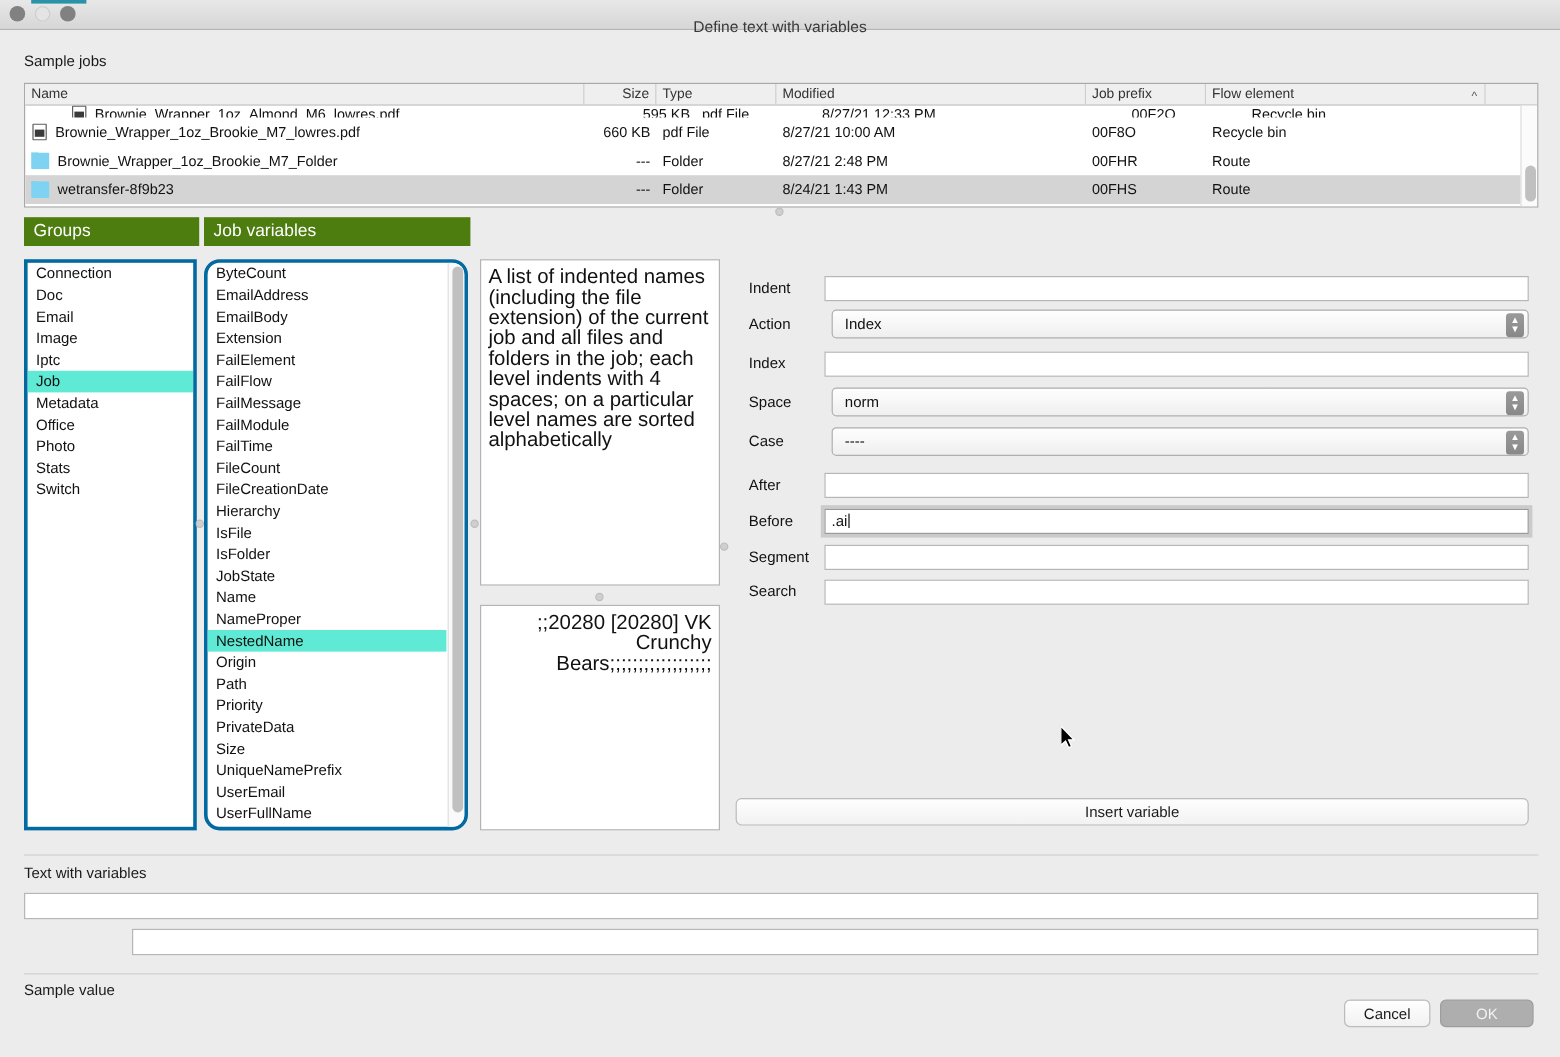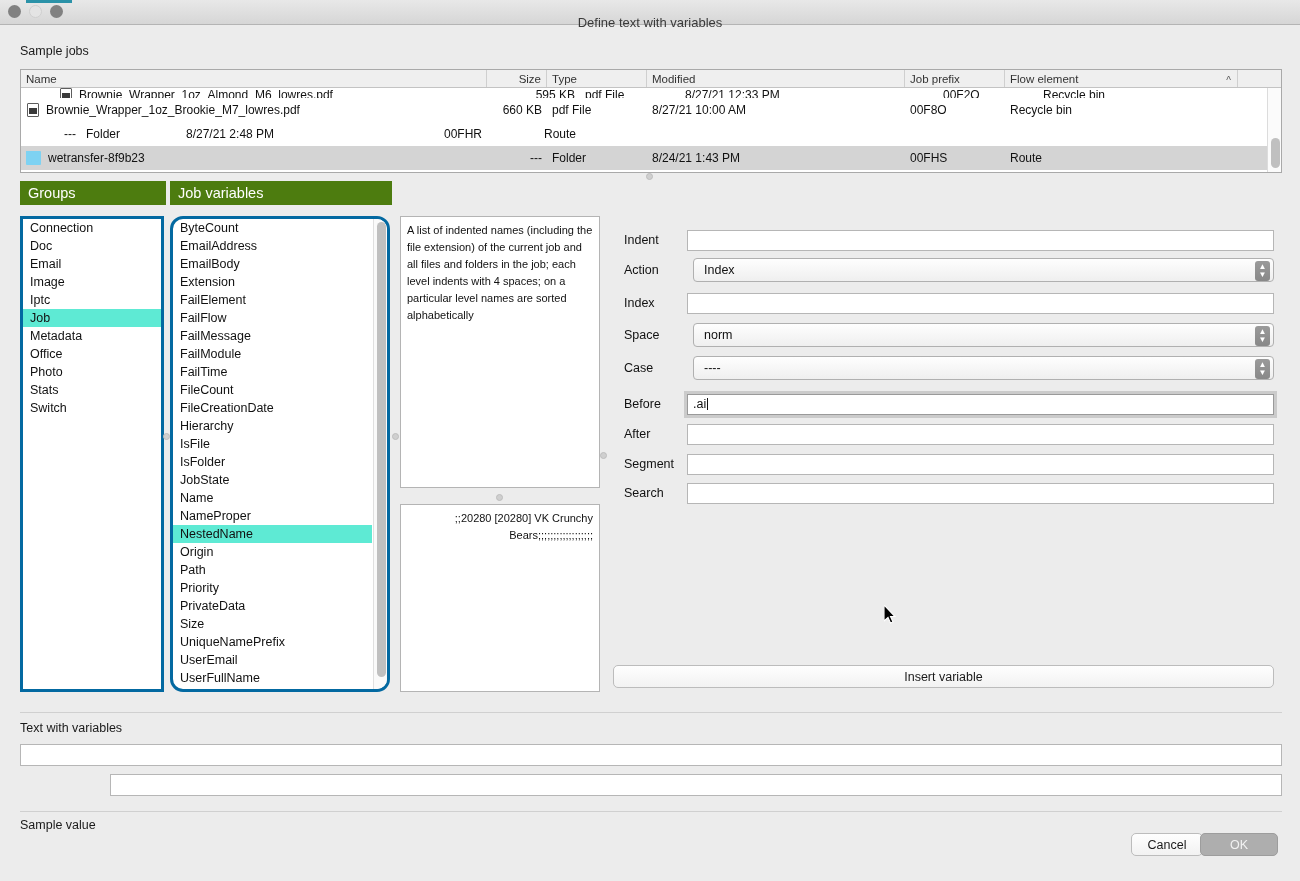--- a/index.html
+++ b/index.html
@@ -133,21 +133,21 @@
     background: #fafafa; border-left: 1px solid #e0e0e0;
   }
   .list-thumb {
     position: absolute; left: 3px; width: 9px; background: #c0c0c0;
     border-radius: 5px;
   }
 
   
   .textbox {
     position: absolute; background: #fff; border: 1px solid #b4b4b4;
-    font-size: 11px; color: #111; padding: 5px 6px; line-height: 17px;
+    font-size: 17px; color: #111; padding: 5px 6px; line-height: 17px;
     overflow: hidden; word-wrap: break-word;
   }
 
   
   .splitdot {
     position: absolute; width: 7px; height: 7px; border-radius: 50%;
     background: #cfcfcf; border: 1px solid #bdbdbd;
   }
 
   
@@ -260,20 +260,24 @@
           <span>Brownie_Wrapper_1oz_Brookie_M7_lowres.pdf</span>
         </div>
         <div class="cell c-size num">660 KB</div>
         <div class="cell c-type">pdf File</div>
         <div class="cell c-mod">8/27/21 10:00 AM</div>
         <div class="cell c-pref">00F8O</div>
         <div class="cell c-flow">Recycle bin</div>
       </div>
 
       <div class="ft-row">
+        <div class="cell c-name">
+          <span class="ficon folder"></span>
+          <span>Brownie_Wrapper_1oz_Brookie_M7_Folder</span>
+        </div>
         <div class="cell c-size num">---</div>
         <div class="cell c-type">Folder</div>
         <div class="cell c-mod">8/27/21 2:48 PM</div>
         <div class="cell c-pref">00FHR</div>
         <div class="cell c-flow">Route</div>
       </div>
 
       <div class="ft-row selected">
         <div class="cell c-name">
           <span class="ficon folder"></span>
@@ -395,31 +399,31 @@
       <div class="fselect">
         <span>----</span>
         <span class="stepper">
           <span>▲</span>
             <span>▼</span>
         </span>
       </div>
     </div>
 
     <div class="frow" style="height:27px;">
+      <div class="flabel">After</div>
+      <div class="finput"></div>
+    </div>
+
+    <div class="frow" style="height:27px;">
       <div class="flabel">Before</div>
       <div class="finput focused">
         <span>.ai</span><span class="caret-bar"></span>
       </div>
     </div>
 
-    <div class="frow" style="height:27px;">
-      <div class="flabel">After</div>
-      <div class="finput"></div>
-    </div>
-
     <div class="frow" style="height:26px;">
       <div class="flabel">Segment</div>
       <div class="finput"></div>
     </div>
 
     <div class="frow" style="height:26px;">
       <div class="flabel">Search</div>
       <div class="finput"></div>
     </div>
   </div>
@@ -431,21 +435,21 @@
   <div class="section-label" style="left:20px; top:721px;">Text with variables</div>
 
   <div class="wideinput" style="left:20px; top:744px; width:1262px;"></div>
 
   <div class="section-label" style="left:20px; top:818px;">Sample value</div>
 
   <div class="wideinput" style="left:110px; top:774px; width:1172px;"></div>
 
   <div class="hr" style="top:811px;"></div>
 
-  <div class="btn" style="left:1120px; top:833px; width:72px; height:23px;margin-left:11px;">Cancel</div>
+  <div class="btn" style="left:1120px; top:833px; width:72px; height:23px;">Cancel</div>
   <div class="btn primary" style="left:1200px; top:833px; width:78px; height:23px;">OK</div>
 
   <div class="cursor">
     <svg width="14" height="20" viewBox="0 0 14 20">
       <polygon points="0,0 0,16 4,12.5 6.5,18 9,17 6.5,11.5 11,11.5" fill="#000" stroke="#fff" stroke-width="1.1"></polygon>
     </svg>
   </div>
 
 </div>
 

